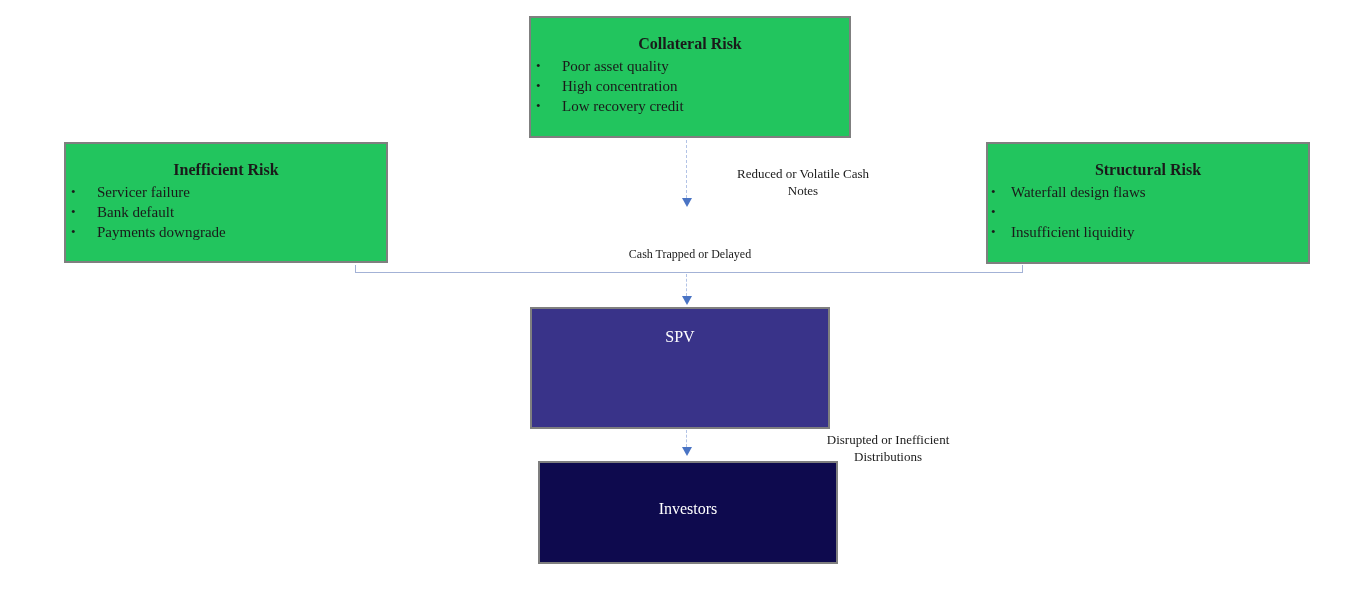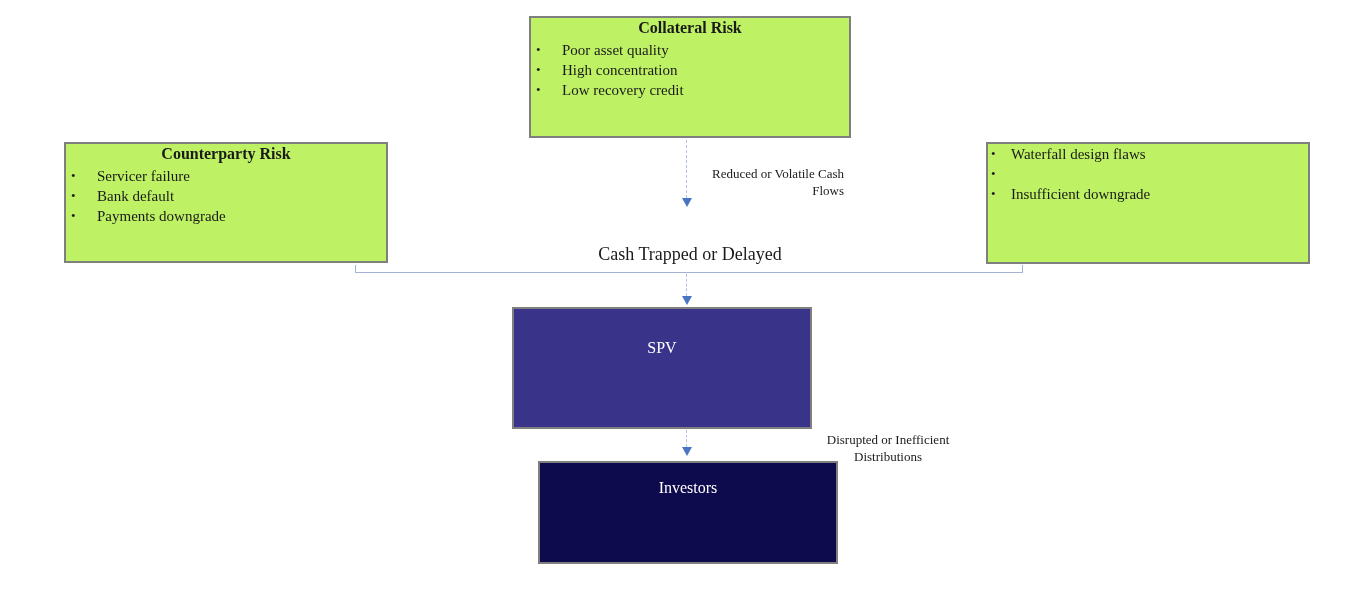--- a/index.html
+++ b/index.html
@@ -16,22 +16,23 @@
     overflow: hidden;
   }
 
   
   .box {
     position: absolute;
     box-sizing: border-box;
     border: 2px solid #7f7f7f;
   }
   .risk-box {
-    background: #bef264;
+    background: #22c55e;
     color: #1a1a1a;
+    padding-top: 16px;
   }
   .risk-title {
     text-align: center;
     font-weight: bold;
     font-size: 16px;
     line-height: 19px;
     margin-bottom: 3px;
   }
   .bullet-row {
     display: flex;
@@ -48,29 +49,29 @@
   #box-counterparty { left: 64px;  top: 142px; width: 324px; height: 121px; }
   #box-collateral   { left: 529px; top: 16px;  width: 322px; height: 122px; }
   #box-structural   { left: 986px; top: 142px; width: 324px; height: 122px; }
   #box-structural .bullet-glyph { width: 20px; padding-left: 3px; }
 
   .dark-box {
     color: #ffffff;
     text-align: center;
   }
   #box-spv {
-    left: 512px; top: 307px; width: 300px; height: 122px;
+    left: 530px; top: 307px; width: 300px; height: 122px;
     background: #393389;
-    padding-top: 29px;
+    padding-top: 18px;
   }
   #box-spv .dark-line { font-size: 16px; line-height: 20px; }
   #box-investors {
     left: 538px; top: 461px; width: 300px; height: 103px;
     background: #0e0a4e;
-    padding-top: 17px;
+    padding-top: 38px;
   }
   #box-investors .dark-line { font-size: 16px; line-height: 15px; }
 
   
   .vdash {
     position: absolute;
     width: 0;
     border-left: 1px dashed #b2c3e6;
   }
   #dash-collateral { left: 686px; top: 140px; height: 58px; }
@@ -103,31 +104,31 @@
   #tick-right { left: 1022px; }
 
   
   .flow-label {
     position: absolute;
     color: #1a1a1a;
     font-size: 13px;
     line-height: 17px;
     text-align: center;
   }
-  #label-reduced   { left: 694px; top: 165px; width: 150px; text-align: right; }
-  #label-trapped   { left: 590px; top: 246px; width: 200px; font-size: 18px; }
+  #label-reduced   { left: 728px; top: 165px; width: 150px; }
+  #label-trapped   { left: 590px; top: 246px; width: 200px; font-size: 12px; }
   #label-disrupted { left: 808px; top: 431px; width: 160px; }
 </style>
 </head>
 <body>
 
 <div class="canvas">
 
   <div class="box risk-box" id="box-counterparty">
-    <div class="risk-title">Counterparty Risk</div>
+    <div class="risk-title">Inefficient Risk</div>
     <div class="bullet-row">
       <span class="bullet-glyph">•</span>
       <span>Servicer failure</span>
     </div>
     <div class="bullet-row">
       <span class="bullet-glyph">•</span>
       <span>Bank default</span>
     </div>
     <div class="bullet-row">
       <span class="bullet-glyph">•</span>
@@ -145,38 +146,39 @@
       <span class="bullet-glyph">•</span>
       <span>High concentration</span>
     </div>
     <div class="bullet-row">
       <span class="bullet-glyph">•</span>
       <span>Low recovery credit</span>
     </div>
   </div>
 
   <div class="box risk-box" id="box-structural">
+    <div class="risk-title">Structural Risk</div>
     <div class="bullet-row">
       <span class="bullet-glyph">•</span>
       <span>Waterfall design flaws</span>
     </div>
     <div class="bullet-row">
       <span class="bullet-glyph">•</span>
     </div>
     <div class="bullet-row">
       <span class="bullet-glyph">•</span>
-      <span>Insufficient downgrade</span>
+      <span>Insufficient liquidity</span>
     </div>
   </div>
 
   <div class="vdash" id="dash-collateral"></div>
   <div class="arrowhead" id="arrow-collateral"></div>
   <div class="flow-label" id="label-reduced">
     <div>Reduced or Volatile Cash</div>
-    <div>Flows</div>
+    <div>Notes</div>
   </div>
 
   <div class="flow-label" id="label-trapped">Cash Trapped or Delayed</div>
   <div class="bracket-tick" id="tick-left"></div>
   <div class="bracket-h"></div>
   <div class="bracket-tick" id="tick-right"></div>
 
   <div class="vdash" id="dash-bracket"></div>
   <div class="arrowhead" id="arrow-bracket"></div>
 

